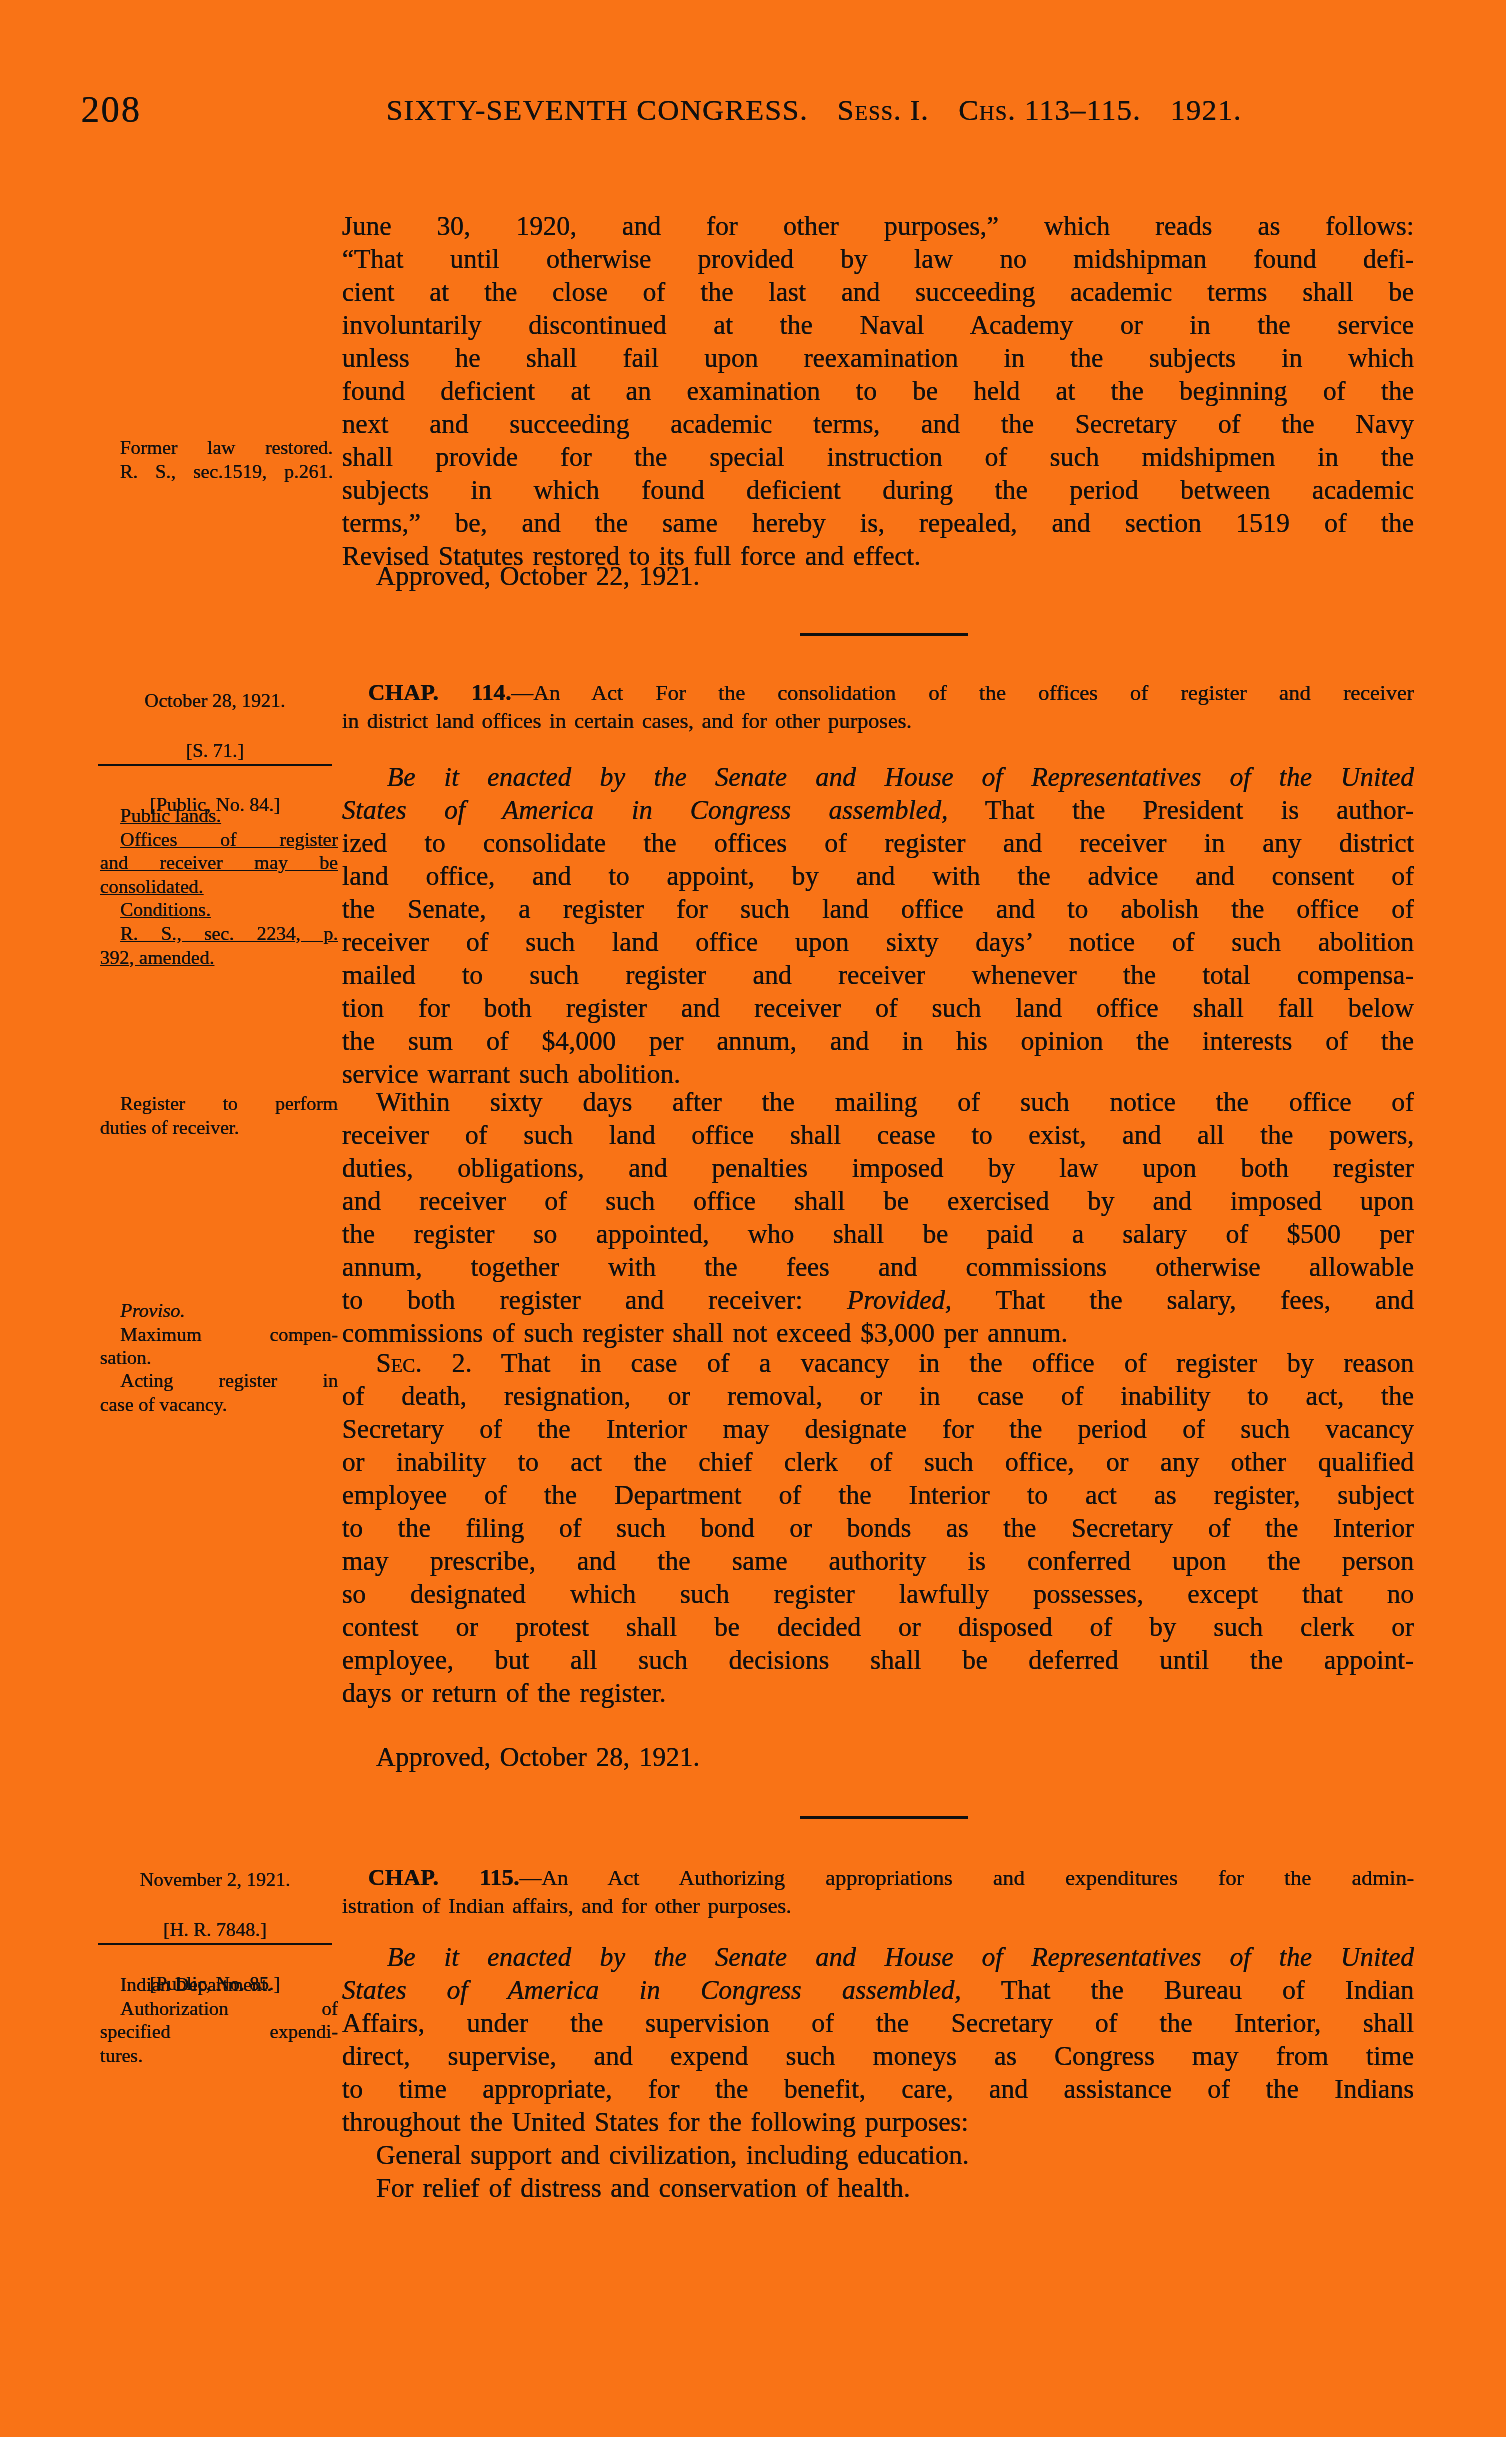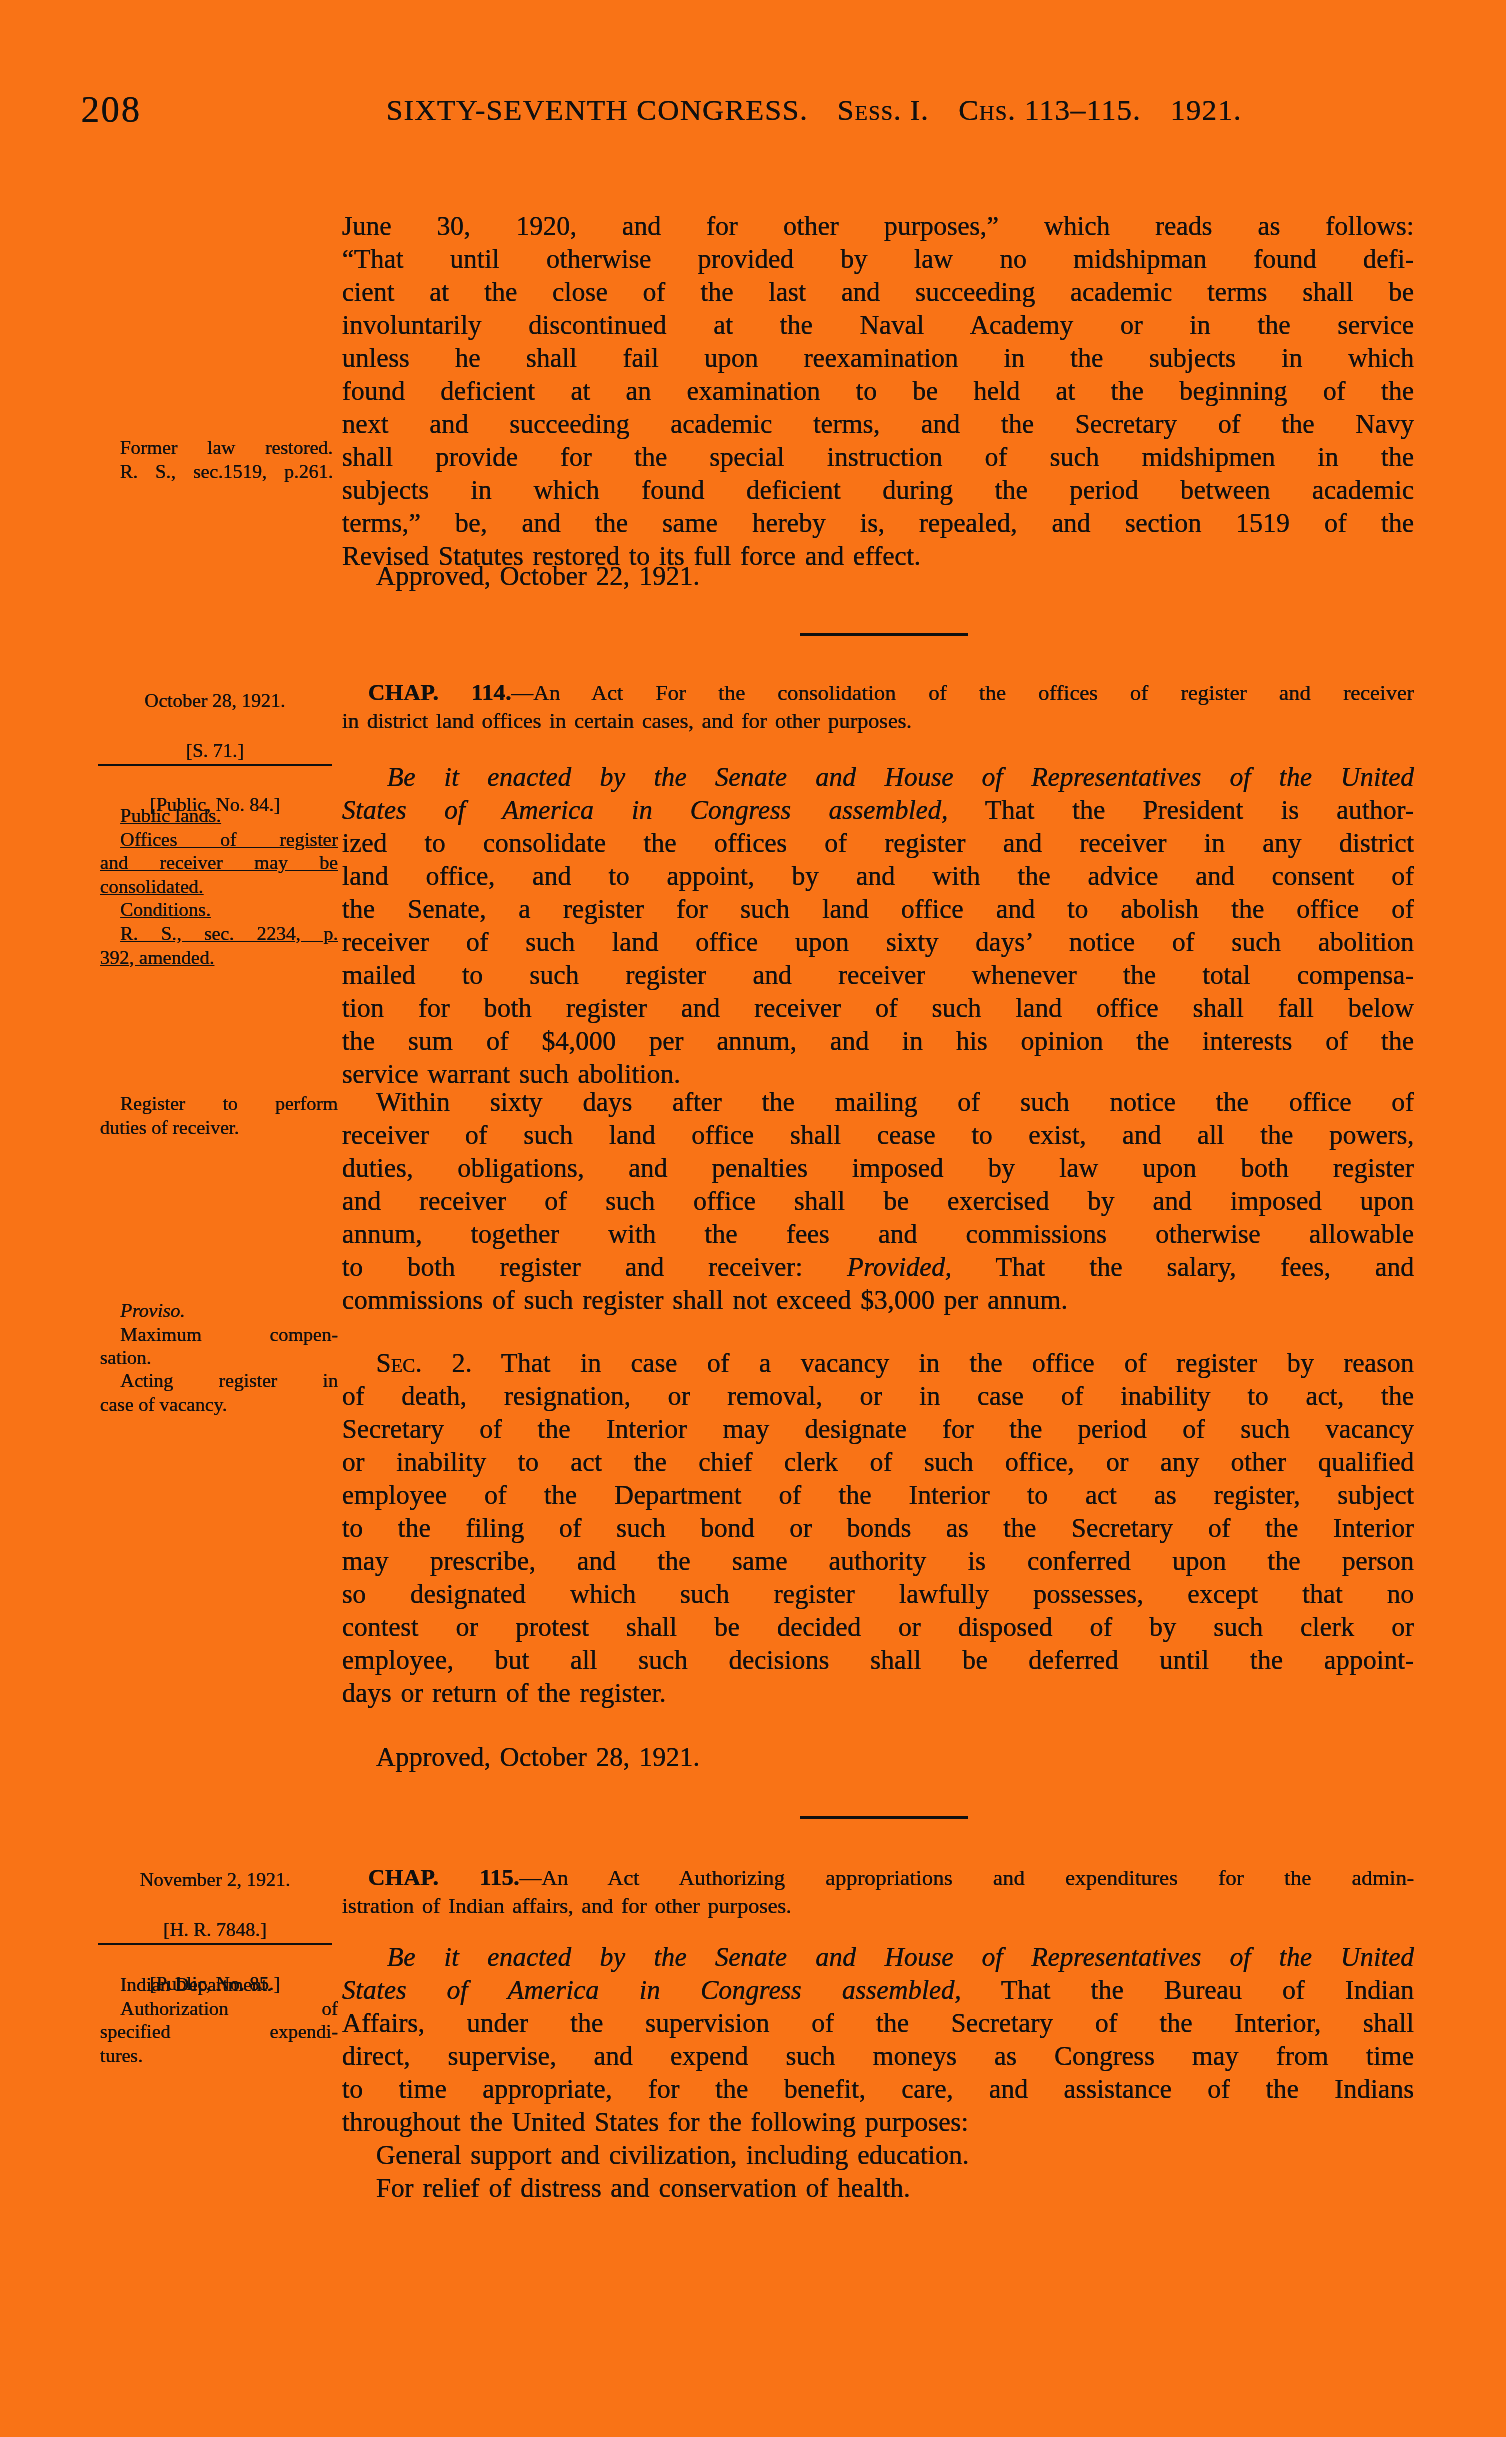--- a/index.html
+++ b/index.html
@@ -126,20 +126,21 @@
   <div class="mnote" style="left:100px;top:1092px;width:238px;">
     <div class="ml ind">Register to perform</div>
     <div class="ml end">duties of receiver.</div>
   </div>
 
   <div class="bodyblock" style="top:1086px;">
     <div class="bl ind42">Within sixty days after the mailing of such notice the office of</div>
     <div class="bl">receiver of such land office shall cease to exist, and all the powers,</div>
     <div class="bl">duties, obligations, and penalties imposed by law upon both register</div>
     <div class="bl">and receiver of such office shall be exercised by and imposed upon</div>
+    <div class="bl">the register so appointed, who shall be paid a salary of $500 per</div>
     <div class="bl">annum, together with the fees and commissions otherwise allowable</div>
     <div class="bl"><span>to both register and receiver: </span><span class="it">Provided,</span><span> That the salary, fees, and</span></div>
     <div class="bl end">commissions of such register shall not exceed $3,000 per annum.</div>
   </div>
 
   <div class="mnote" style="left:100px;top:1299px;width:238px;">
     <div class="ml ind end it">Proviso.</div>
     <div class="ml ind">Maximum compen-</div>
     <div class="ml end">sation.</div>
   </div>

